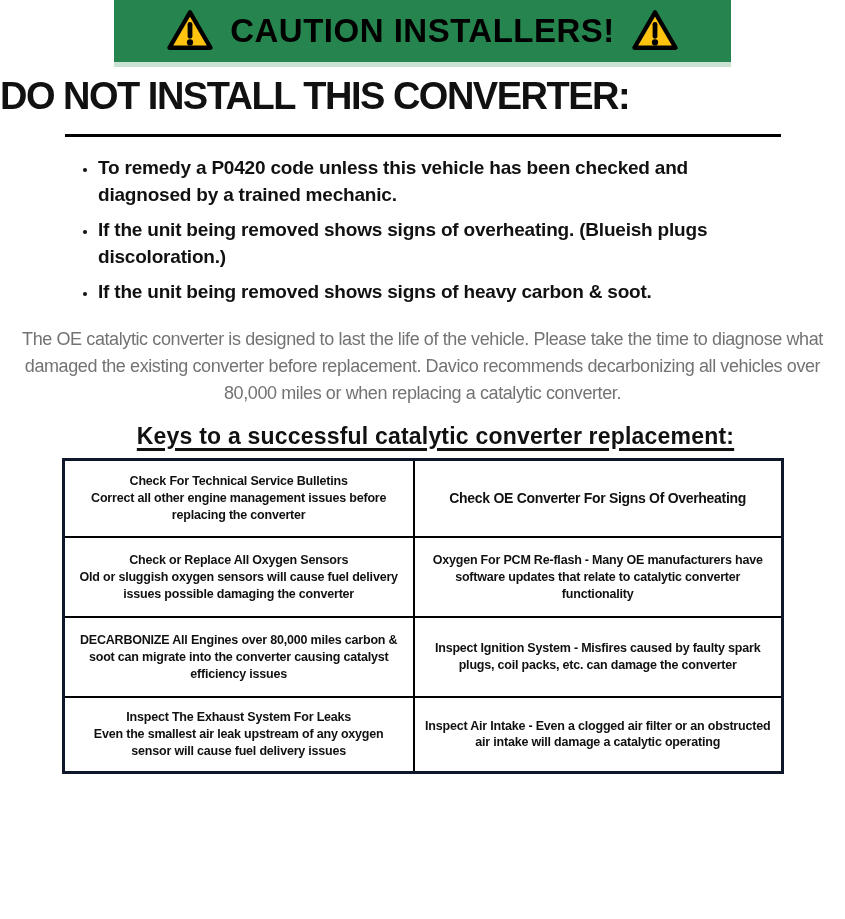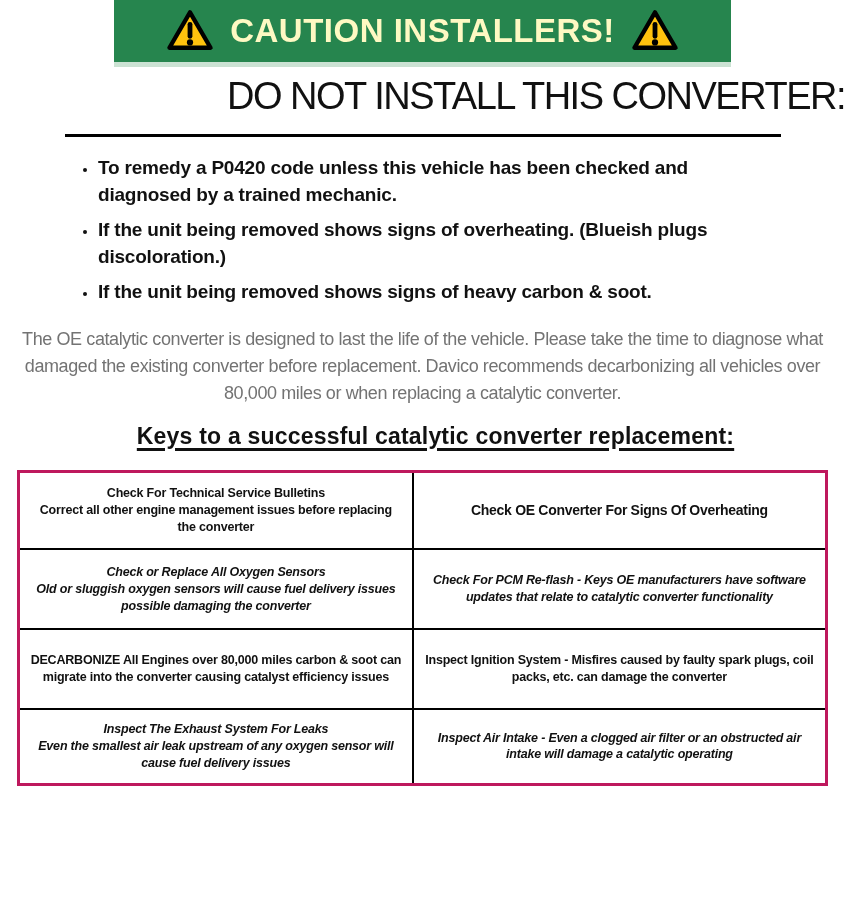--- a/index.html
+++ b/index.html
@@ -15,34 +15,34 @@
   
   .banner {
     width: 617px; height: 62px;
     margin: 0 auto;
     background: #26854E;
     box-shadow: 0 5px 0 0 #CBE2D3;
     display: flex; align-items: center; justify-content: center;
     gap: 16px;
   }
   .banner-text {
-    color: #fef9c3;
+    color: #000000;
     font-weight: 700;
     font-size: 33px;
     letter-spacing: 0.5px;
     white-space: nowrap;
   }
   .tri { display: block; }
 
   
   .main-heading {
     margin: 15px 0 0 0;
-    text-align: right;
+    text-align: left;
     font-size: 38px;
-    font-weight: 400;
+    font-weight: 700;
     letter-spacing: -1.5px;
     line-height: 1.05;
   }
 
   .rule {
     width: 716px; height: 3px;
     background: #000;
     margin: 17px auto 0 auto;
     border: none;
   }
@@ -81,42 +81,42 @@
     font-weight: 700;
     letter-spacing: 0.2px;
     text-decoration: underline;
     text-decoration-thickness: 2.5px;
     text-underline-offset: 4px;
     padding-left: 26px;
   }
 
   
   .tips-table {
-    width: 811px;
-    margin: 20px auto 0 auto;
+    width: 722px;
+    margin: 8px auto 0 auto;
     border-collapse: collapse;
-    border: 3px solid #be185d;
+    border: 3px solid #0f172a;
   }
   .tips-table td {
     border: 2.5px solid #000;
     text-align: center;
     vertical-align: middle;
     font-size: 12.5px;
     font-weight: 700;
     letter-spacing: -0.2px;
     line-height: 1.35;
     padding: 4px 10px;
     white-space: pre-line;
   }
   .tips-table td.col-left  { width: 48.8%; }
   .tips-table td.col-right { width: 51.2%; }
   .tips-table tr.r1 { height: 78px; }
-  .tips-table tr.r2 { height: 80px; font-style: italic; }
+  .tips-table tr.r2 { height: 80px; }
   .tips-table tr.r3 { height: 80px; }
-  .tips-table tr.r4 { height: 75px; font-style: italic; }
+  .tips-table tr.r4 { height: 75px; }
   .tips-table tr.r5 { height: 71px; }
   .tips-table tr.r6 { height: 73px; }
   .tips-table td.cell-lg { font-size: 14px; letter-spacing: -0.3px; }
 </style>
 </head>
 <body>
 
 <div class="page">
 
   <header class="banner" style="background-color: rgb(38, 133, 78);">
@@ -150,21 +150,21 @@
   <table class="tips-table">
     <tbody>
       <tr class="r1">
         <td class="col-left">Check For Technical Service Bulletins
 Correct all other engine management issues before replacing the converter</td>
         <td class="col-right cell-lg">Check OE Converter For Signs Of Overheating</td>
       </tr>
       <tr class="r2">
         <td class="col-left">Check or Replace All Oxygen Sensors
 Old or sluggish oxygen sensors will cause fuel delivery issues possible damaging the converter</td>
-        <td class="col-right">Check For PCM Re-flash - Keys OE manufacturers have software updates that relate to catalytic converter functionality</td>
+        <td class="col-right">Oxygen For PCM Re-flash - Many OE manufacturers have software updates that relate to catalytic converter functionality</td>
       </tr>
       <tr class="r3">
         <td class="col-left">DECARBONIZE All Engines over 80,000 miles carbon &amp; soot can migrate into the converter causing catalyst efficiency issues</td>
         <td class="col-right">Inspect Ignition System - Misfires caused by faulty spark plugs, coil packs, etc. can damage the converter</td>
       </tr>
       <tr class="r4">
         <td class="col-left">Inspect The Exhaust System For Leaks
 Even the smallest air leak upstream of any oxygen sensor will cause fuel delivery issues</td>
         <td class="col-right">Inspect Air Intake - Even a clogged air filter or an obstructed air intake will damage a catalytic operating</td>
       </tr>

